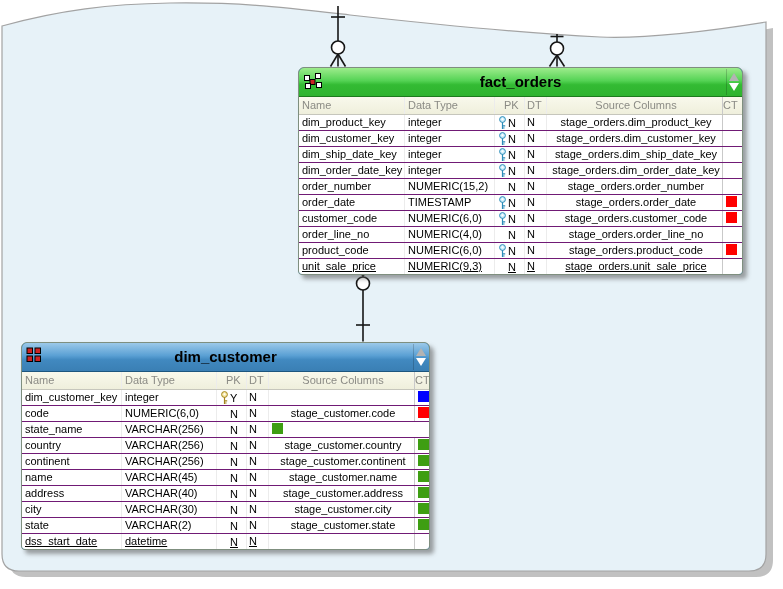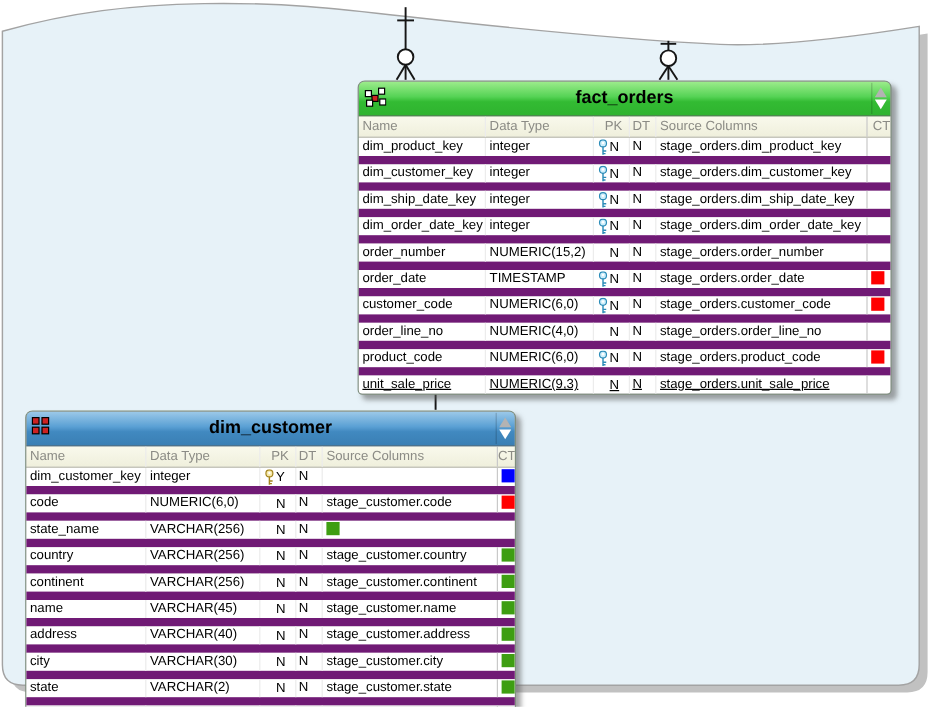--- a/index.html
+++ b/index.html
@@ -2,21 +2,21 @@
 <html><head>
 <meta charset="utf-8">
 <style>
   html,body{margin:0;padding:0;background:#ffffff;width:783px;height:589px;overflow:hidden;
     font-family:"Liberation Sans", sans-serif;}
   #stage{position:relative;width:783px;height:589px;}
   #canvas-svg{position:absolute;left:0;top:0;z-index:1;}
 
   
   .etable{position:absolute;z-index:5;border:1px solid #7f8f7f;border-radius:6px 6px 4px 4px;
-    background:#a3a3a3;box-shadow:4px 4px 4px rgba(90,90,90,.55);font-size:11px;}
+    background:#0369a1;box-shadow:4px 4px 4px rgba(90,90,90,.55);font-size:11px;}
   .t-fact{left:298px;top:67px;width:443px;}
   .t-dim{left:21px;top:342px;width:407px;}
 
   .eheader{position:relative;height:28px;border-radius:5px 5px 0 0;}
   .t-fact .eheader{background:linear-gradient(#9dec8c 0%,#55d355 45%,#33bb33 60%,#2fb32f 100%);
     border-bottom:1px solid #1d7a1d;}
   .t-dim .eheader{background:linear-gradient(#9cc9e9 0%,#5aa0d4 45%,#4189c0 60%,#3a7fb4 100%);
     border-bottom:1px solid #1d567e;}
   .etitle{display:block;text-align:center;line-height:27px;font-weight:bold;font-size:15px;color:#000;}
   .eicon{position:absolute;left:4px;top:4px;}
@@ -26,32 +26,32 @@
   .arrow.down{top:15px;border-top:8px solid #ffffff;}
 
   .grid{display:grid;}
   .t-fact .grid{grid-template-columns:106px 90px 30px 22px 176px 19px;}
   .t-dim  .grid{grid-template-columns:100px 95px 30px 22px 146px 14px;}
 
   .colheader{height:17px;line-height:16px;color:#8b8b85;
     background:linear-gradient(#f9f9ec 0%,#efefdc 100%);border-bottom:1px solid #c6c6bc;}
   .colheader .cell{overflow:hidden;white-space:nowrap;}
 
-  .row{height:15px;line-height:14px;border-bottom:7px solid #701a75;color:#000;background:#fff;}
+  .row{height:15px;line-height:14px;border-bottom:1px solid #701a75;color:#000;background:#fff;}
   .rows .row:last-child{border-bottom:none;border-radius:0 0 3px 3px;text-decoration:underline;}
   .cell{overflow:hidden;white-space:nowrap;border-right:1px solid #ececec;}
   .cell:last-child{border-right:none;}
   .c-name{padding-left:3px;}
   .c-type{padding-left:3px;}
   .c-pk{display:flex;align-items:center;padding-left:3px;}
   .c-pk .keyslot{width:10px;display:inline-block;}
   .c-pk.h{padding-left:9px;display:block;}
   .c-dt{padding-left:2px;}
-  .c-source{padding-left:3px;border-right-color:#c9c9c9;}
-  .c-ct.h{text-align:right;padding:0;}
+  .c-source{padding-left:3px;border-right-color:#c9c9c9;text-align:center;}
+  .c-ct.h{text-align:left;padding:0;}
   .ctbox{display:none;width:11px;height:11px;margin:1px 0 0 3px;}
 
   .keysvg{visibility:hidden;display:block;}
   .haskey .keysvg{visibility:visible;}
   .k-head{fill:#cdeefb;stroke:#2b8cb8;stroke-width:1;}
   .k-shaft{stroke:#2b8cb8;stroke-width:1.2;fill:none;}
   .k-hole{fill:#ffffff;stroke:none;}
   .key-yellow .k-head{fill:#f7e9a8;stroke:#a3841c;}
   .key-yellow .k-shaft{stroke:#a3841c;}
 

